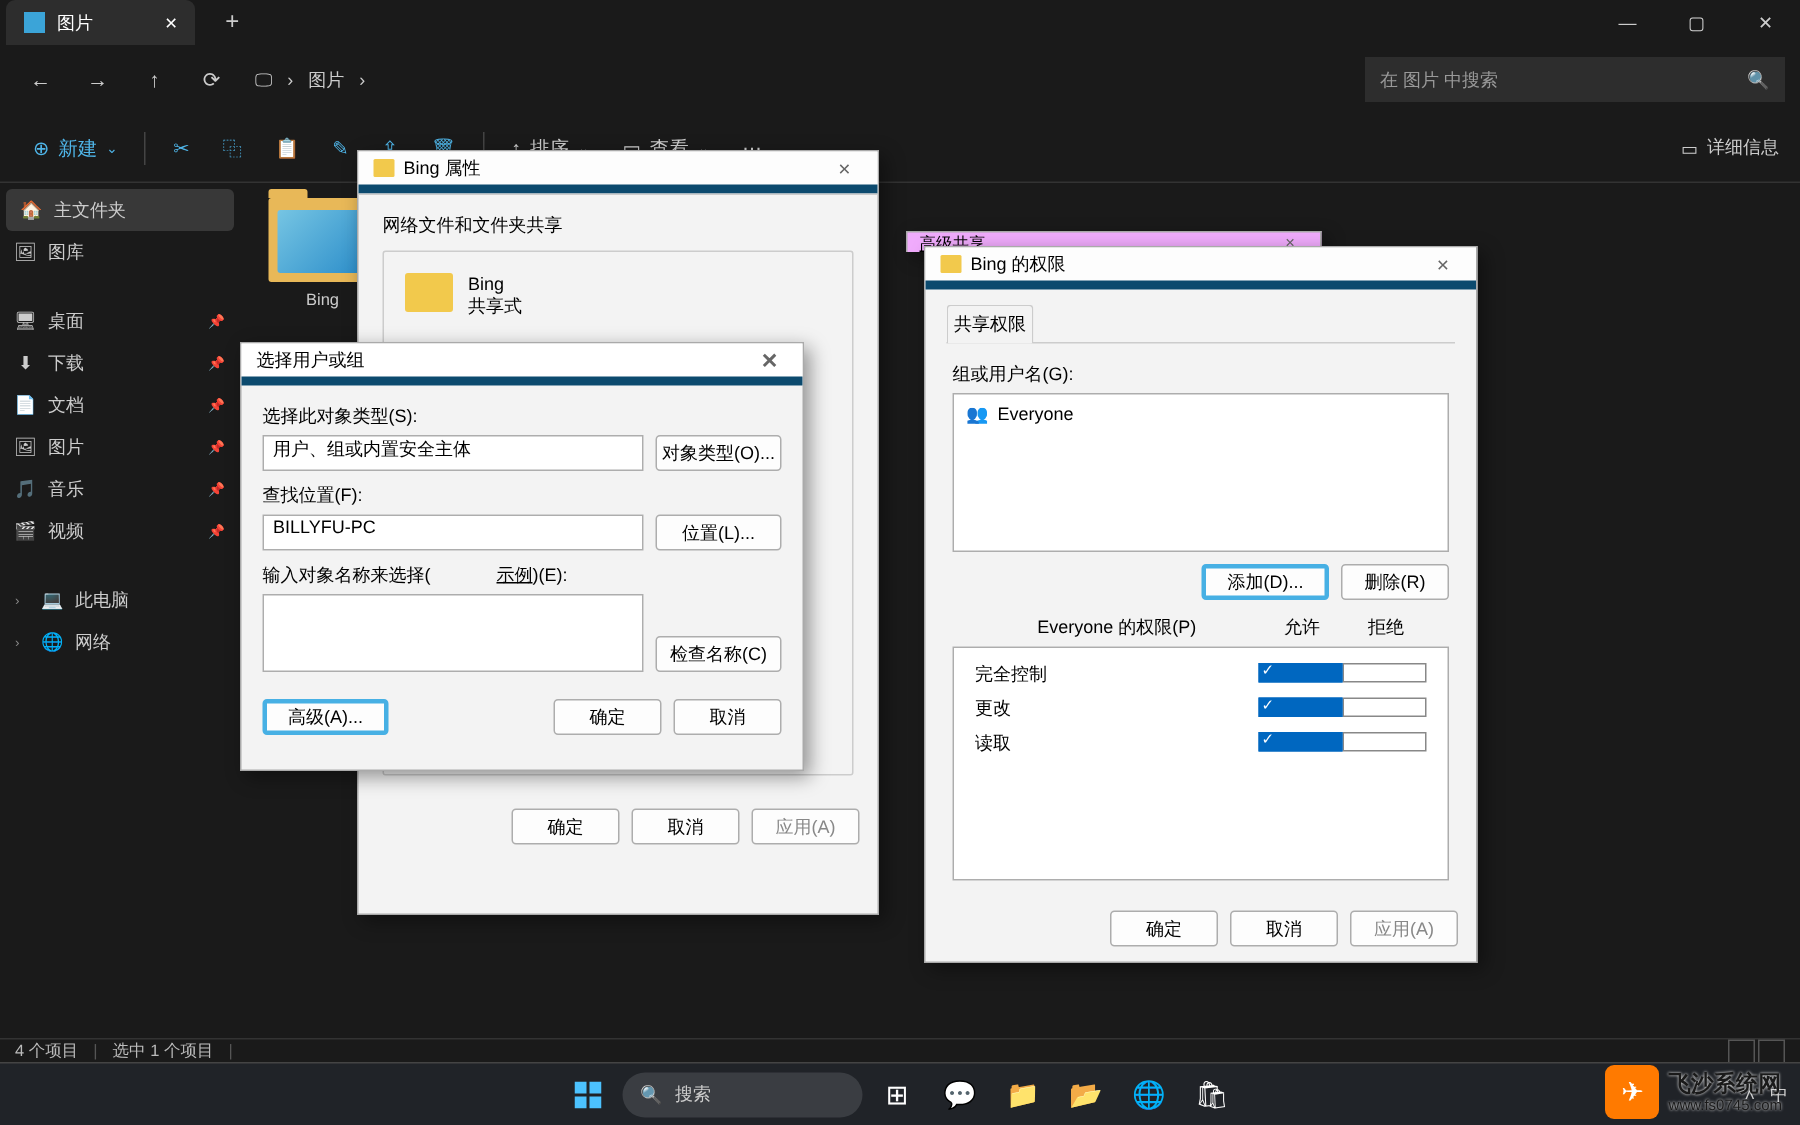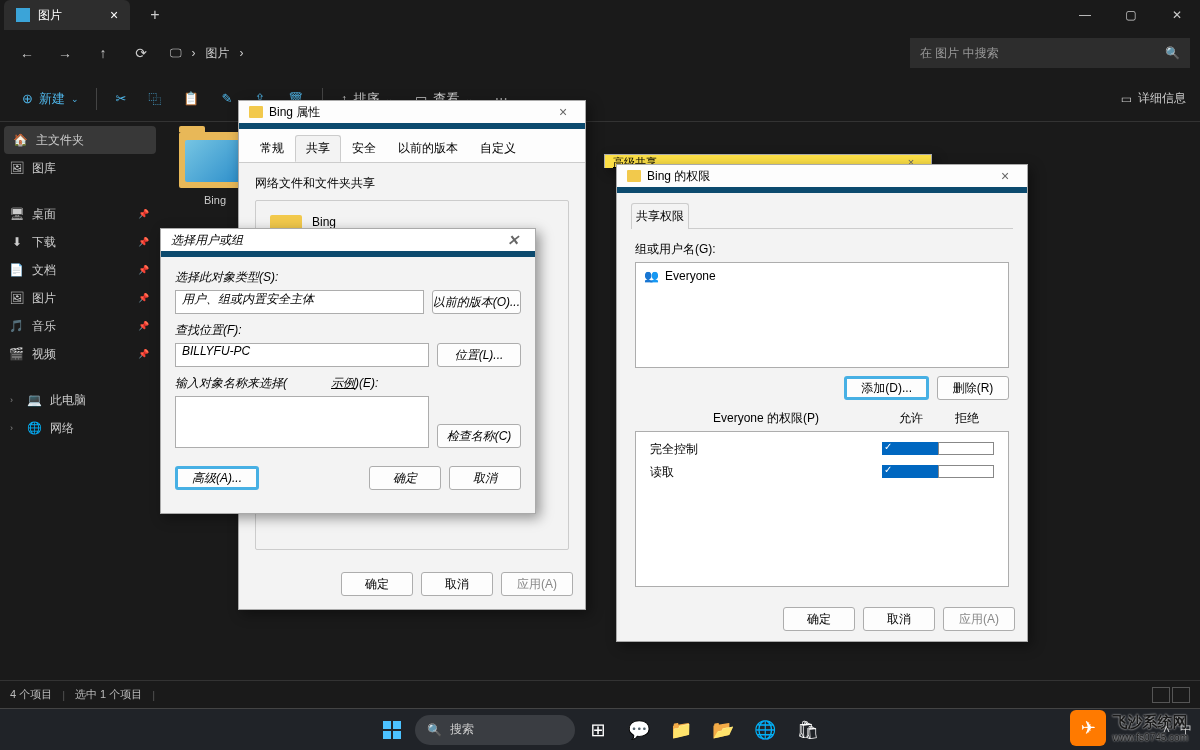--- a/index.html
+++ b/index.html
@@ -37,21 +37,21 @@
 .side-icon { width: 14px; display:inline-flex; justify-content:center; }
 
 
 .content { position: absolute; left: 160px; top: 122px; right: 0; bottom: 42px; background: #1a1a1a; padding: 10px; }
 .folder-item { width: 90px; text-align: center; color: #ccc; font-size: 11px; }
 .folder-thumb { width: 72px; height: 56px; background: linear-gradient(#e8b858, #e8b858); margin: 0 auto 6px; position: relative; border-radius: 2px; }
 .folder-thumb::before { content: ""; position: absolute; top: -6px; left: 0; width: 26px; height: 6px; background: #e8b858; border-radius: 2px 2px 0 0; }
 .folder-thumb::after { content: ""; position: absolute; top: 8px; left: 6px; right: 6px; bottom: 6px; background: linear-gradient(135deg,#76c5e3,#2a8cc9); border-radius: 2px; }
 
 
-.statusbar { position: absolute; left: 0; right: 0; bottom: 0; height: 28px; background: #1a1a1a; display: flex; align-items: center; padding: 0 10px; color: #bbb; font-size: 11px; gap: 10px; border-top: 1px solid #333; }
+.statusbar { position: absolute; left: 0; right: 0; bottom: 0; height: 16px; background: #1a1a1a; display: flex; align-items: center; padding: 0 10px; color: #bbb; font-size: 11px; gap: 10px; border-top: 1px solid #333; }
 .statusbar .sep { color: #555; }
 .view-toggle { margin-left: auto; display: flex; gap: 2px; }
 .view-toggle span { width: 18px; height: 16px; border: 1px solid #555; }
 
 
 .taskbar { position: absolute; left: 0; right: 0; bottom: 0; height: 42px; background: #202328; display: flex; align-items: center; justify-content: center; gap: 4px; z-index: 100; border-top: 1px solid #444; }
 .task-icon { width: 38px; height: 38px; display: flex; align-items: center; justify-content: center; font-size: 18px; }
 .task-search { width: 160px; height: 30px; background: #3a3d42; border-radius: 16px; display: flex; align-items: center; padding: 0 12px; gap: 8px; color: #ccc; font-size: 12px; }
 .sys-tray { position: absolute; right: 8px; display: flex; align-items: center; gap: 10px; color: #ccc; font-size: 12px; }
 
@@ -68,35 +68,35 @@
 .tab-p.active { border: 1px solid #ccc; border-bottom: 1px solid #f3f3f3; background:#f3f3f3; border-radius: 3px 3px 0 0;}
 .props-body { padding: 12px 16px; border-top:1px solid #ccc;}
 .share-box { margin-top: 8px; border: 1px solid #ccc; padding: 14px; border-radius:2px; height: 350px; }
 .folder-mini { display: flex; gap: 10px; align-items: flex-start; margin-bottom: 10px; }
 .folder-mini-icon { width: 32px; height: 26px; background: #f2c94c; border-radius:2px; }
 .btn-row { display: flex; justify-content: flex-end; gap: 8px; padding: 10px 12px; }
 .w-btn { min-width: 72px; height: 24px; border: 1px solid #adadad; background: #fdfdfd; font-size: 12px; display:flex; align-items:center; justify-content:center; border-radius:3px;}
 .w-btn.disabled { color: #888; }
 
 
-#d-adv { left: 604px; top: 154px; width: 328px; height: 14px; z-index: 11; background:#fde047; border-bottom:none;text-decoration:underline;}
-
-
-#d-select { left: 160px; top: 228px; width: 376px; height: 286px; z-index: 30; font-style: italic; }
+#d-adv { left: 604px; top: 154px; width: 277px; height: 14px; z-index: 11; background:#f0abfc; border-bottom:none;text-decoration:underline;}
+
+
+#d-select { left: 160px; top: 228px; width: 376px; height: 286px; z-index: 30; }
 .sel-body { padding: 12px 14px; }
 .field { margin-bottom: 8px; }
 .field-lbl { margin-bottom: 4px; }
 .field-row { display: flex; gap: 8px; align-items: flex-end; }
 .field-input { flex: 1; height: 24px; border: 1px solid #adadad; padding: 0 6px; background: #fff; }
 .field-area { flex: 1; height: 52px; border: 1px solid #adadad; padding: 4px 6px; background: #fff; }
 .link { color: #000000; text-decoration: underline; margin-left: 44px; }
 .hl-btn { border: 3px solid #47b0e4 !important; padding: 0 14px; }
 
 
-#d-perm { left: 616px; top: 164px; width: 412px; height: 478px; z-index: 20; }
+#d-perm { left: 616px; top: 164px; width: 369px; height: 478px; z-index: 20; }
 .perm-body { padding: 10px 14px; }
 .tab-single { display:inline-block; padding: 4px 4px; border: 1px solid #ccc; border-bottom:none; background:#f3f3f3; border-radius:3px 3px 0 0;text-align:center;}
 .tab-line { border-top:1px solid #ccc; margin-top:-1px;}
 .listbox { border: 1px solid #adadad; height: 106px; background: #fff; margin: 4px 0 8px; padding: 4px; }
 .li-user { display: flex; align-items: center; gap: 6px; padding: 2px 4px; }
 .btns-right { display: flex; justify-content: flex-end; gap: 8px; margin-bottom: 10px; }
 .perm-table { border: 1px solid #adadad; background: #fff; height: 156px; padding: 6px 0; }
 .perm-hdr { display: flex; padding: 0 14px 4px; }
 .perm-hdr span:first-child { flex: 1; }
 .perm-hdr span { width: 56px; text-align: center; }
@@ -263,27 +263,20 @@
       <span></span>
     </div>
 </div>
 
 <div id="d-props" class="dialog">
   <div class="dialog-title">
     <span class="folder-icn"></span>
     <span>Bing 属性</span>
     <span class="dialog-close-x">×</span>
   </div>
-  <div class="tabs-row">
-    <div class="tab-p">常规</div>
-    <div class="tab-p active">共享</div>
-    <div class="tab-p">安全</div>
-    <div class="tab-p">以前的版本</div>
-    <div class="tab-p">自定义</div>
-  </div>
   <div class="props-body">
     <div>网络文件和文件夹共享</div>
     <div class="share-box">
       <div class="folder-mini">
         <div class="folder-mini-icon"></div>
         <div>
           <div>Bing</div>
           <div>共享式</div>
         </div>
       </div>
@@ -329,20 +322,25 @@
         <span>允许</span>
         <span>拒绝</span>
       </div>
       <div class="perm-table">
         <div class="perm-row">
           <span>完全控制</span>
           <span><span class="chk on"></span></span>
           <span><span class="chk"></span></span>
         </div>
         <div class="perm-row">
+          <span>更改</span>
+          <span><span class="chk on"></span></span>
+          <span><span class="chk"></span></span>
+        </div>
+        <div class="perm-row">
           <span>读取</span>
           <span><span class="chk on"></span></span>
           <span><span class="chk"></span></span>
         </div>
       </div>
     </div>
   </div>
   <div class="btn-row">
     <div class="w-btn">确定</div>
     <div class="w-btn">取消</div>
@@ -353,21 +351,21 @@
 <div id="d-select" class="dialog">
   <div class="dialog-title" style="background:#fff;">
     <span>选择用户或组</span>
     <span class="dialog-close-x" style="font-weight:bold;">✕</span>
   </div>
   <div class="sel-body">
     <div class="field">
       <div class="field-lbl">选择此对象类型(S):</div>
       <div class="field-row">
         <div class="field-input"><span>用户、组或内置安全主体</span></div>
-        <div class="w-btn" style="min-width:84px;">以前的版本(O)...</div>
+        <div class="w-btn" style="min-width:84px;">对象类型(O)...</div>
       </div>
     </div>
     <div class="field">
       <div class="field-lbl">查找位置(F):</div>
       <div class="field-row">
         <div class="field-input"><span>BILLYFU-PC</span></div>
         <div class="w-btn" style="min-width:84px;">位置(L)...</div>
       </div>
     </div>
     <div class="field">

